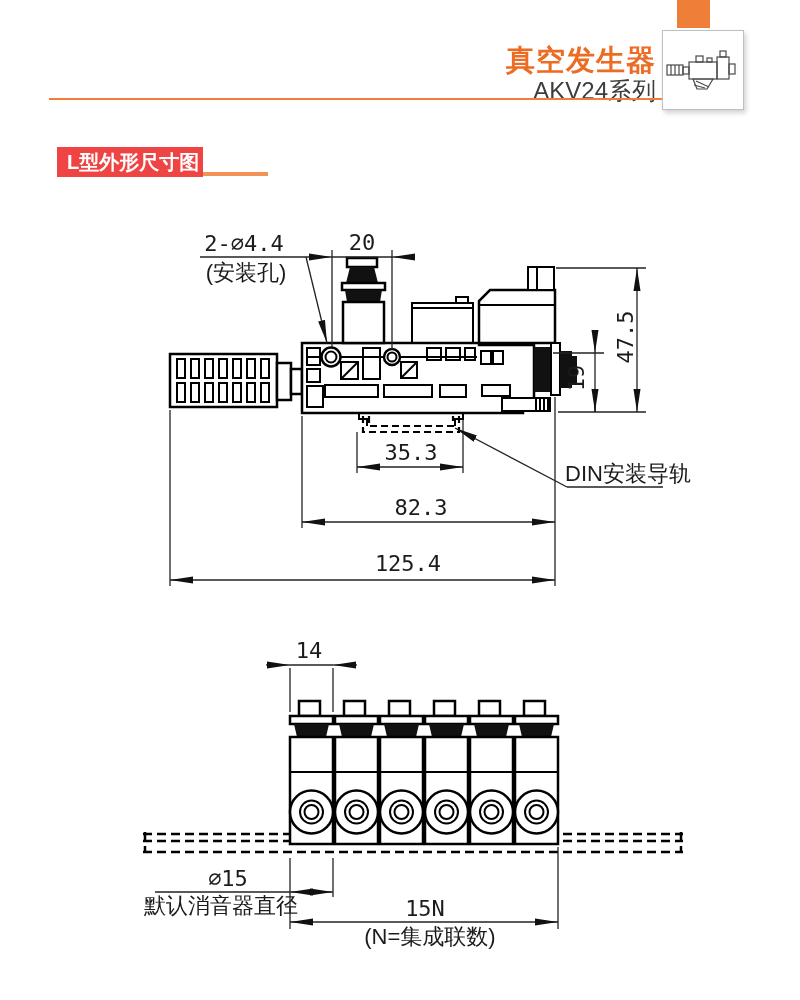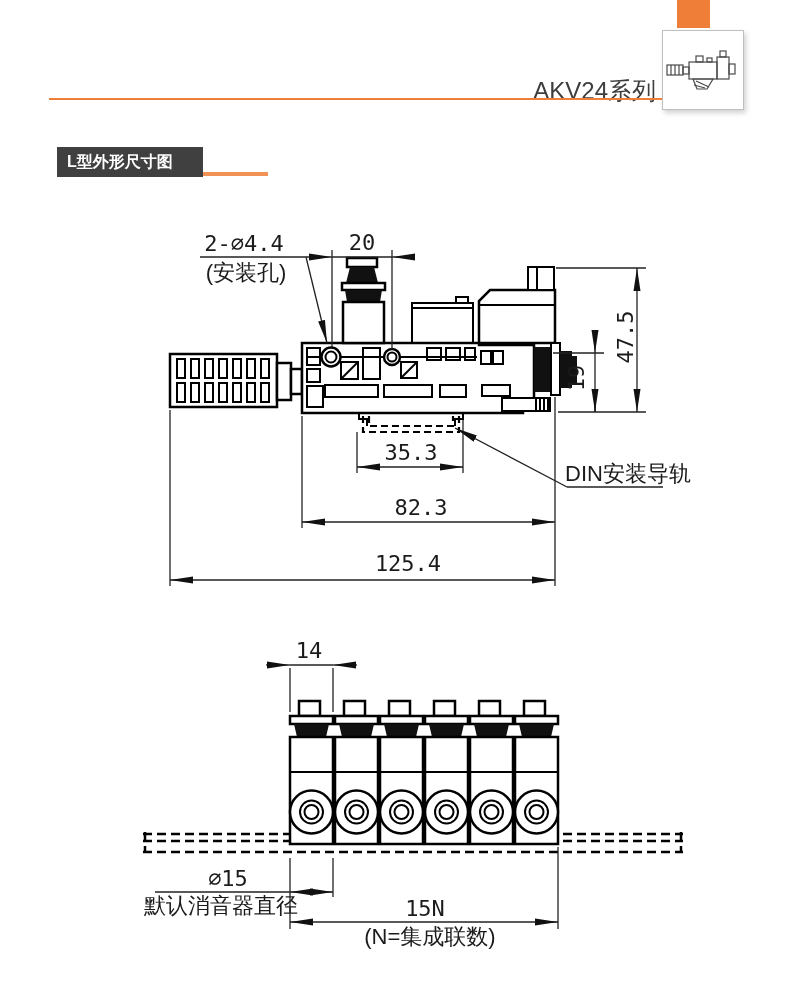--- a/index.html
+++ b/index.html
@@ -6,22 +6,22 @@
   .page{position:relative;width:800px;height:1000px;background:#fff;overflow:hidden;
         font-family:"Liberation Sans","DejaVu Sans",sans-serif;}
   .tab{position:absolute;left:677px;top:0;width:33px;height:28px;background:#EF7F38;}
   .prod-box{position:absolute;left:662px;top:30px;width:80px;height:78px;background:#fff;
             border:1px solid #bfbfbf;box-shadow:2px 3px 5px rgba(0,0,0,.18);}
   .title{position:absolute;left:356px;top:41px;width:300px;text-align:right;
          font-size:29px;font-weight:bold;color:#ED6C23;letter-spacing:1px;}
   .series{position:absolute;left:356px;top:75px;width:300px;text-align:right;
           font-size:24px;color:#3d3d3d;}
   .rule{position:absolute;left:49px;top:98px;width:613px;height:2px;background:#EF7F38;}
-  .badge{position:absolute;left:57px;top:147px;width:136px;height:30px;background:#404040;
-         color:#fff;font-size:16px;font-weight:bold;line-height:30px;padding-left:10px;}
+  .badge{position:absolute;left:57px;top:147px;width:136px;height:30px;background:#ef4444;
+         color:#fff;font-size:20px;font-weight:bold;line-height:30px;padding-left:10px;}
   .badge-tail{position:absolute;left:203px;top:172px;width:65px;height:4px;background:#EF7F38;opacity:.85;}
   svg text{user-select:none;}
   .dimtxt{font-family:"DejaVu Sans Mono","Liberation Mono",monospace;font-size:22px;fill:#1b1b1b;}
   .cjk{font-family:"Liberation Sans","DejaVu Sans",sans-serif;font-size:22px;fill:#1b1b1b;}
   .o{fill:#fff;stroke:#000;stroke-width:2.5;}
   .o2{fill:#fff;stroke:#000;stroke-width:2;}
   .ln{fill:none;stroke:#000;stroke-width:2;}
   .blk{fill:#111;stroke:none;}
   .dim{fill:none;stroke:#222;stroke-width:1.3;}
   .dash{fill:none;stroke:#000;stroke-width:2.5;stroke-dasharray:9 5;}
@@ -45,20 +45,21 @@
       <rect class="mini" x="33" y="25" width="7" height="6"></rect>
       <rect class="mini" x="44" y="27" width="5" height="4"></rect>
       <rect class="mini" x="54" y="26" width="12" height="22"></rect>
       <rect class="mini" x="57" y="20" width="6" height="6"></rect>
       <rect class="mini" x="66" y="33" width="6" height="10"></rect>
       <path class="mini" d="M30,48 L50,48 L44,58 L34,58 Z"></path>
       <line class="mini" x1="33" y1="50" x2="46" y2="56"></line>
         <line class="mini" x1="31" y1="54" x2="42" y2="57"></line>
     </svg>
   </div>
+  <div class="title">真空发生器</div>
   <div class="series">AKV24系列</div>
   <div class="rule"></div>
 
   <div class="badge">L型外形尺寸图</div>
   <div class="badge-tail"></div>
 
   <svg width="800" height="1000" viewBox="0 0 800 1000" style="position:absolute;left:0;top:0;">
     <defs>
       <marker id="ae" markerUnits="userSpaceOnUse" markerWidth="24" markerHeight="8" refX="23" refY="4" orient="auto">
         <path d="M0,0.5 L23,4 L0,7.5 Z" fill="#111"></path>

